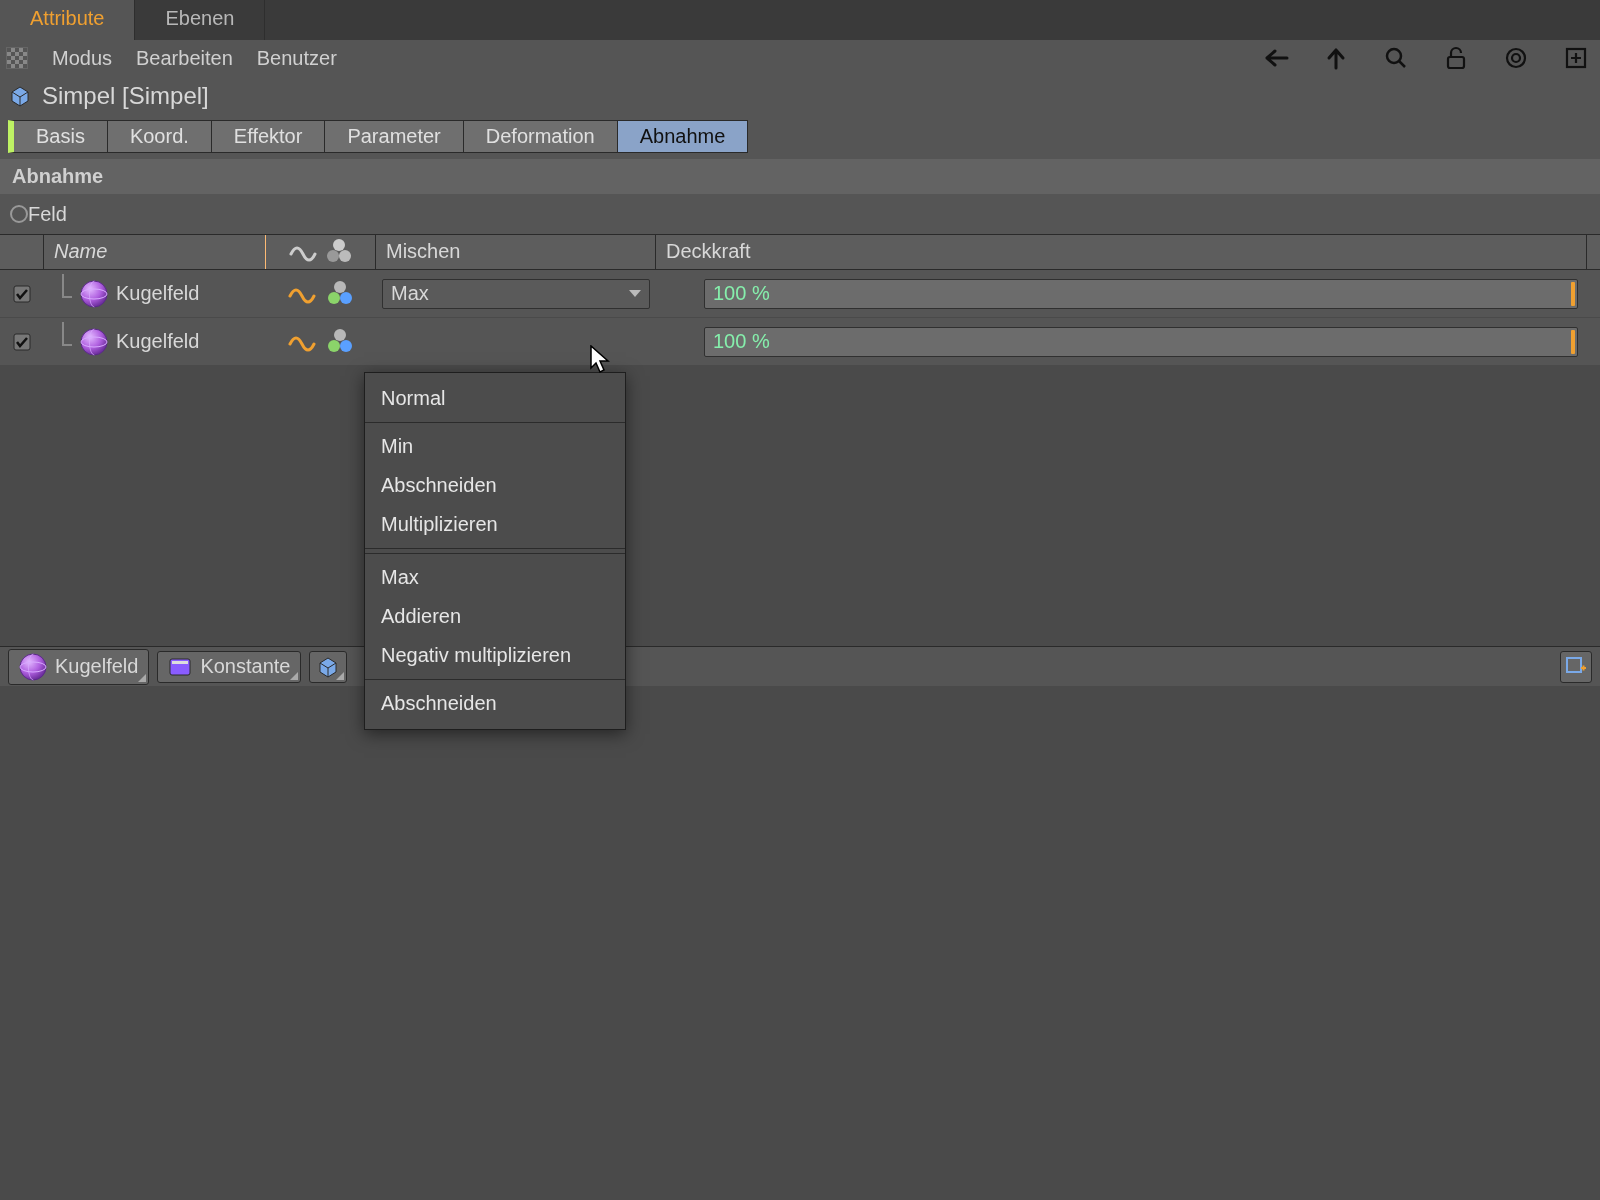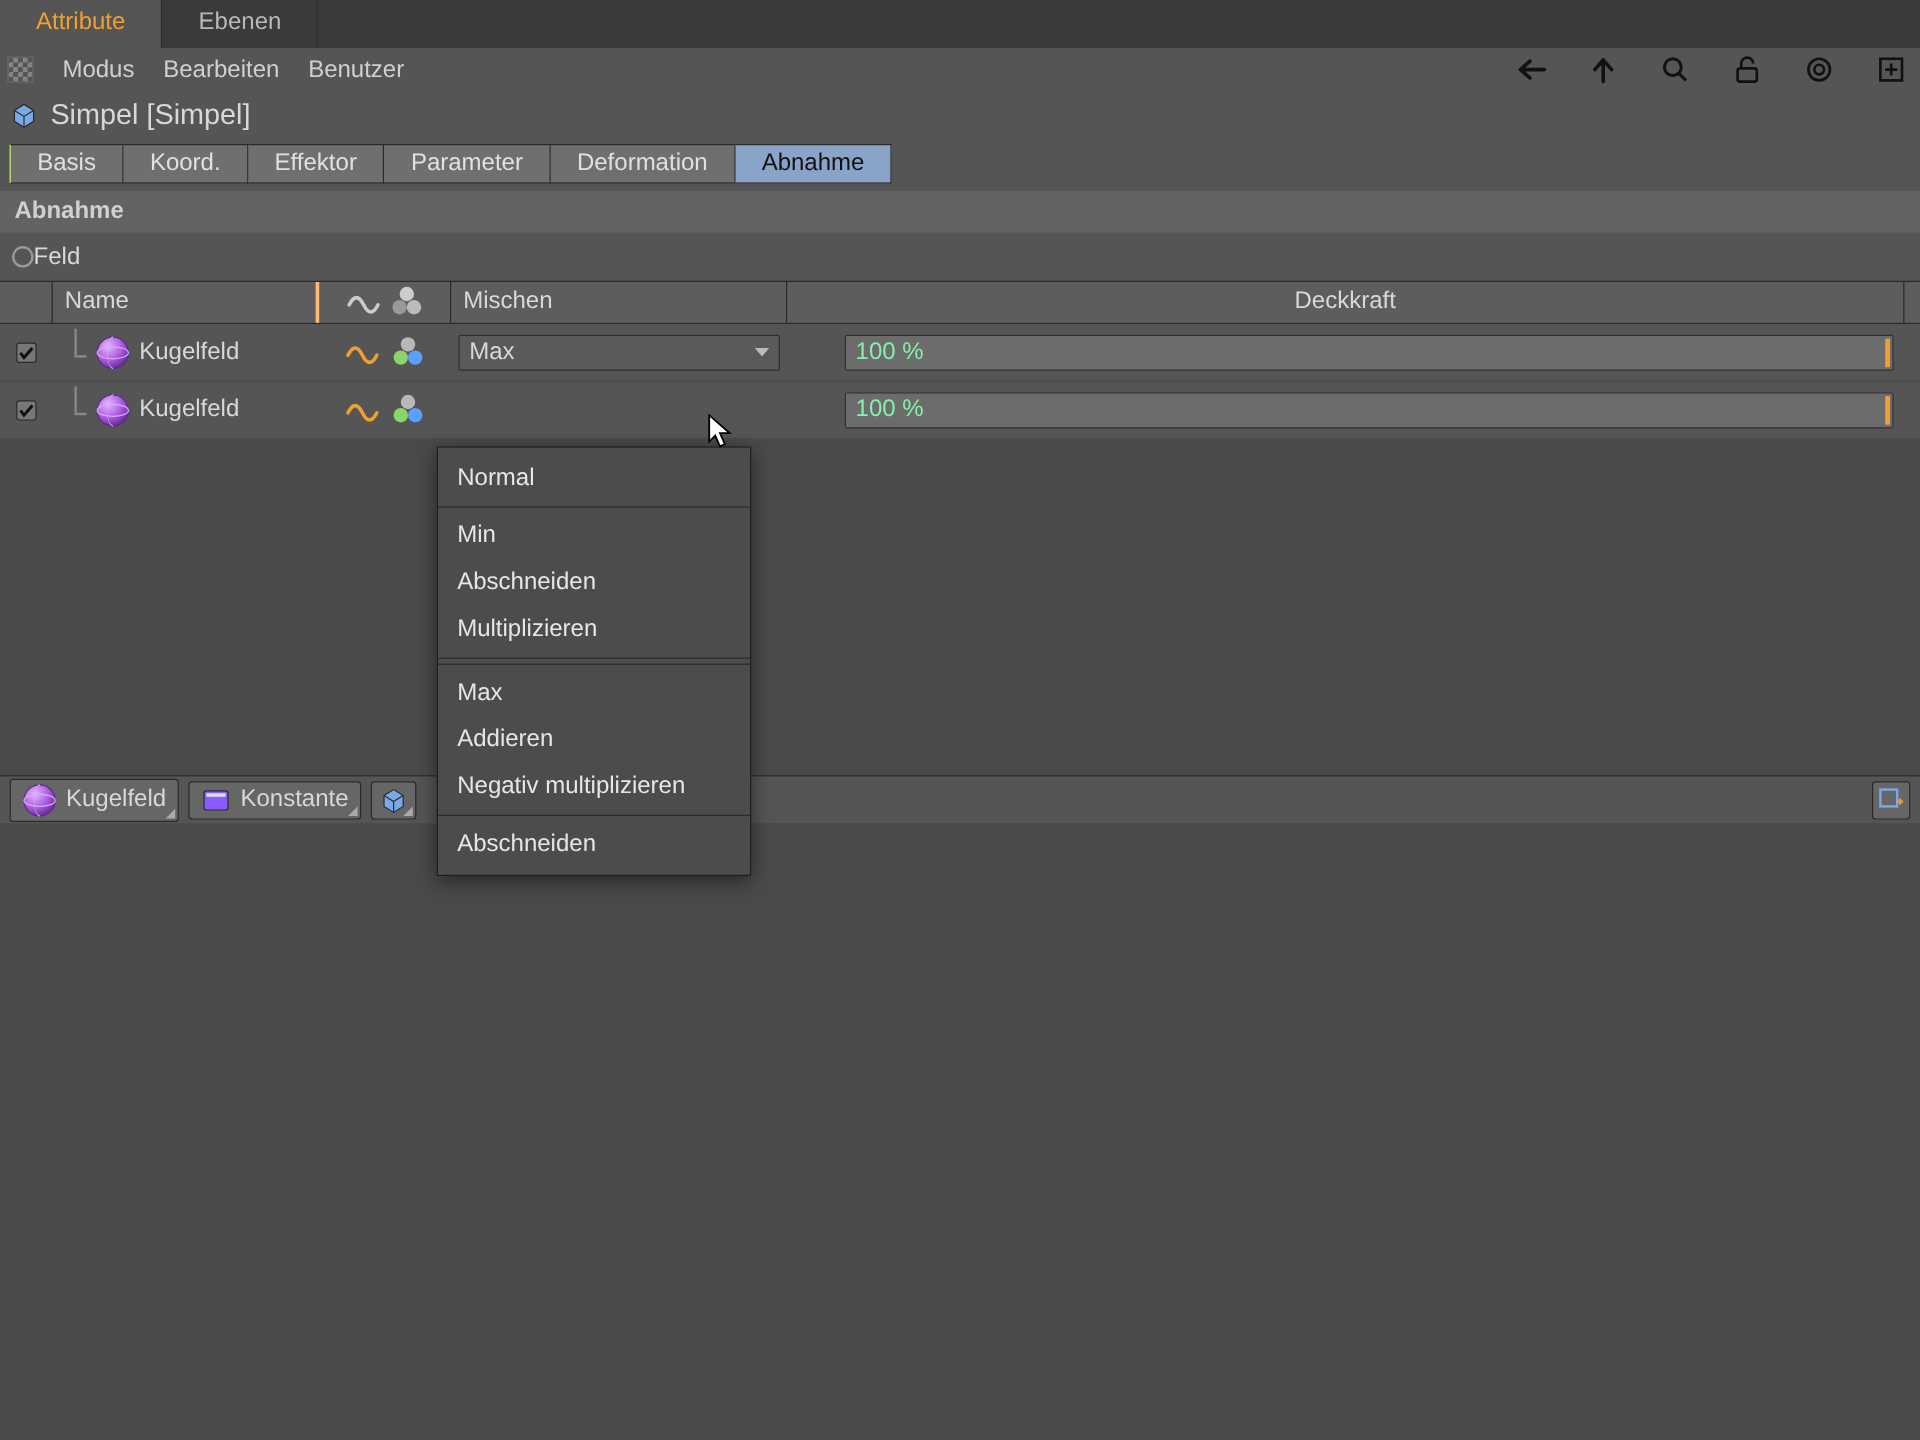--- a/index.html
+++ b/index.html
@@ -27,37 +27,37 @@
   svg { display:block; }
 
   
   .obj-header { display:flex; align-items:center; height:40px; background:#555; padding:0 8px; gap:10px; }
   .obj-header .obj-icon { width:24px; height:24px; }
   .obj-header .obj-title { color:#d8d8d8; font-size:24px; }
 
   
   .sub-tabs { display:flex; background:#555; padding:4px 8px 6px; gap:0; }
   .sub-tab { padding:4px 22px; background:#6f6f6f; color:#e0e0e0; border:1px solid #2a2a2a; border-left:none; cursor:default; }
-  .sub-tab:first-child{ border-left:1px solid #bef264; }
+  .sub-tab:first-child{ border-left:6px solid #bef264; }
   .sub-tab.active { background:#8aa3c8; color:#111; }
 
   
   .section-head { background:#636363; color:#d0d0d0; font-weight:600; padding:6px 12px; }
 
   
   .field-row { display:flex; align-items:center; height:40px; background:#555; padding:0 10px; }
   .radio { width:18px; height:18px; border-radius:50%; border:2px solid #999; display:inline-block; }
 
   
   .tbl-head { display:flex; background:#5d5d5d; border-top:1px solid #2a2a2a; border-bottom:1px solid #2a2a2a; height:36px; }
   .col-check { width:44px; border-right:1px solid #2a2a2a; }
-  .col-name  { width:222px; border-right:3px solid #fdba74; padding:5px 10px; }
+  .col-name  { width:222px; border-right:1px solid #fdba74; padding:5px 10px;font-style:italic; }
   .col-icons { width:110px; border-right:1px solid #2a2a2a; display:flex; align-items:center; justify-content:center; gap:8px; }
   .col-mix   { width:280px; border-right:1px solid #2a2a2a; padding:5px 10px; }
-  .col-op    { flex:1; padding:5px 10px;text-align:center; }
+  .col-op    { flex:1; padding:5px 10px; }
   .col-end   { width:14px; border-left:1px solid #2a2a2a;}
 
   
   .tbl-body { background:#555; }
   .tbl-row { display:flex; align-items:center; height:48px; border-bottom:1px solid #4a4a4a; }
   .chk { width:44px; display:flex; align-items:center; justify-content:center; }
   .chk svg{width:18px;height:18px;}
   .name-cell { width:222px; display:flex; align-items:center; gap:8px; padding-left:10px; }
   .tree-l { width:18px; height:40px; position:relative; }
   .tree-l::before{content:"";position:absolute;left:8px;top:0;bottom:18px;width:2px;background:#888;}

